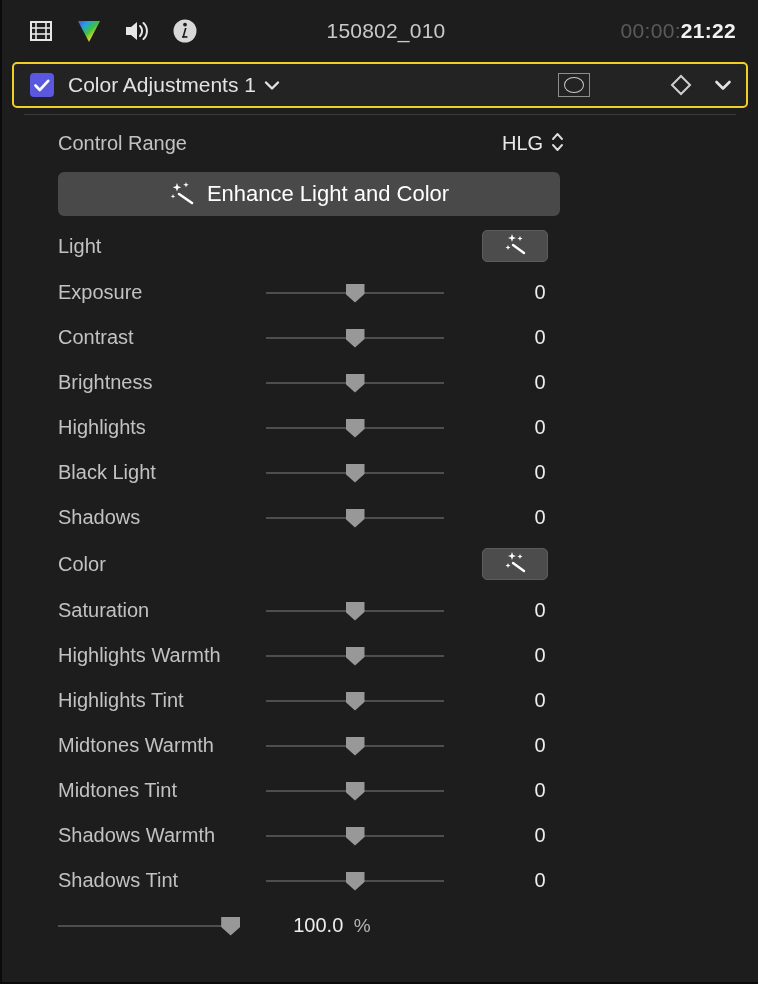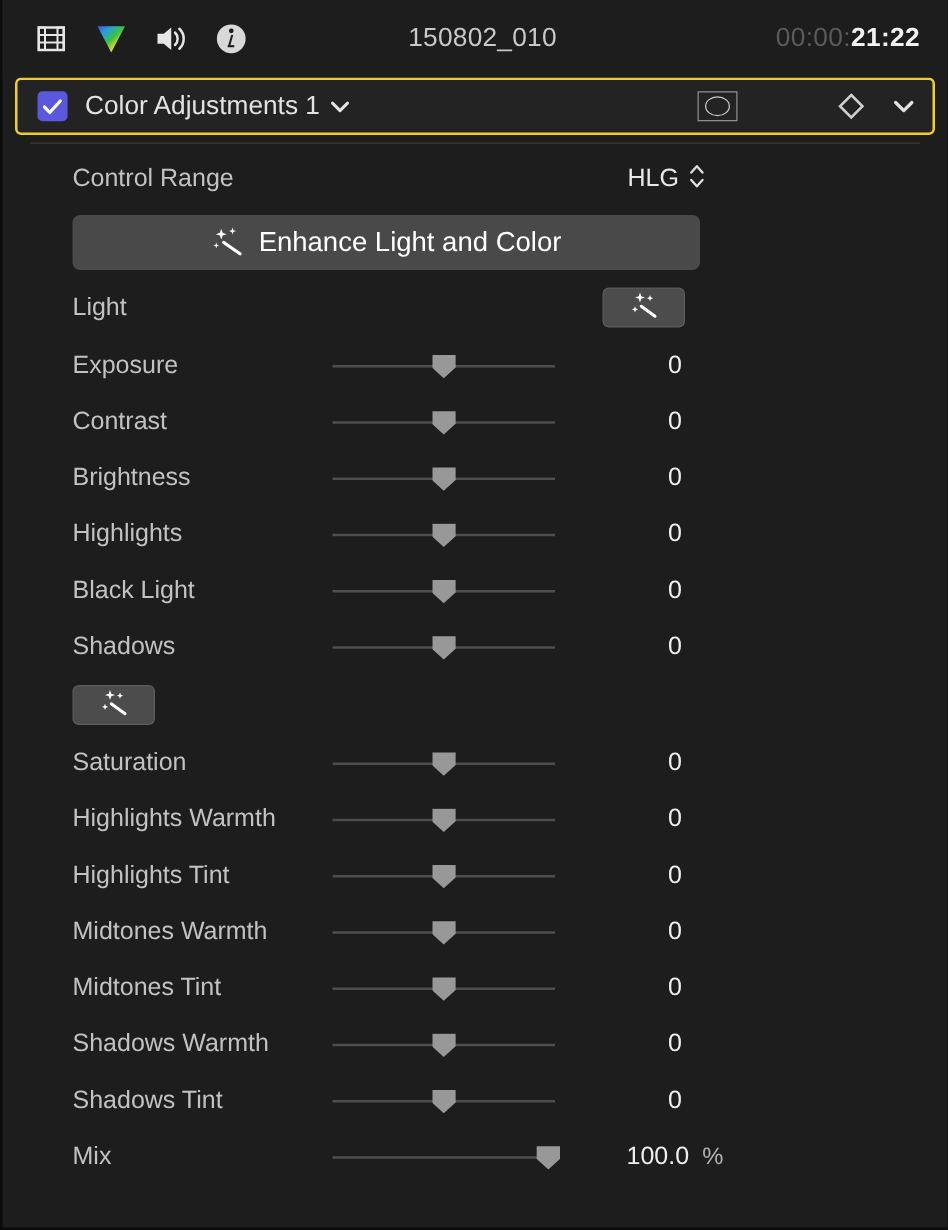--- a/index.html
+++ b/index.html
@@ -408,20 +408,21 @@
         </div>
         <div class="slider-row">
           <div class="slider-label">Shadows</div>
           <div class="slider">
             <div class="track"></div>
             <div class="handle" style="left:50%"></div>
           </div>
           <div class="value-cell">0</div>
         </div>
         <div class="section-row">
+          <div class="section-label">Color</div>
           <div class="wand-btn">
             <span><svg width="30" height="26" viewBox="0 0 30 26">
                 <line x1="13" y1="14" x2="24" y2="22" stroke="#ffffff" stroke-width="2.4" stroke-linecap="round"></line>
                 <polygon points="12,3 13,6 16,7 13,8 12,11 11,8 8,7 11,6" fill="#ffffff"></polygon>
                 <polygon points="20,5 20.7,6.8 22.5,7.5 20.7,8.2 20,10 19.3,8.2 17.5,7.5 19.3,6.8" fill="#ffffff"></polygon>
                 <polygon points="8,14 8.7,15.8 10.5,16.5 8.7,17.2 8,19 7.3,17.2 5.5,16.5 7.3,15.8" fill="#ffffff"></polygon>
               </svg></span>
           </div>
         </div>
         <div class="slider-row">
@@ -476,21 +477,20 @@
           <div class="slider-label">Shadows Tint</div>
           <div class="slider">
             <div class="track"></div>
             <div class="handle" style="left:50%"></div>
           </div>
           <div class="value-cell">0</div>
         </div>
       </div>
 
     <div class="slider-row">
-      <div class="slider-label">Mix</div>
       <div class="slider">
         <div class="track"></div>
         <div class="handle" id="mix-handle" style="left: 97%;"></div>
       </div>
       <div class="value-cell"><span>100.0</span><span class="unit">&nbsp; </span><span class="unit">%</span></div>
     </div>
 
   </div>
 </div>
 

